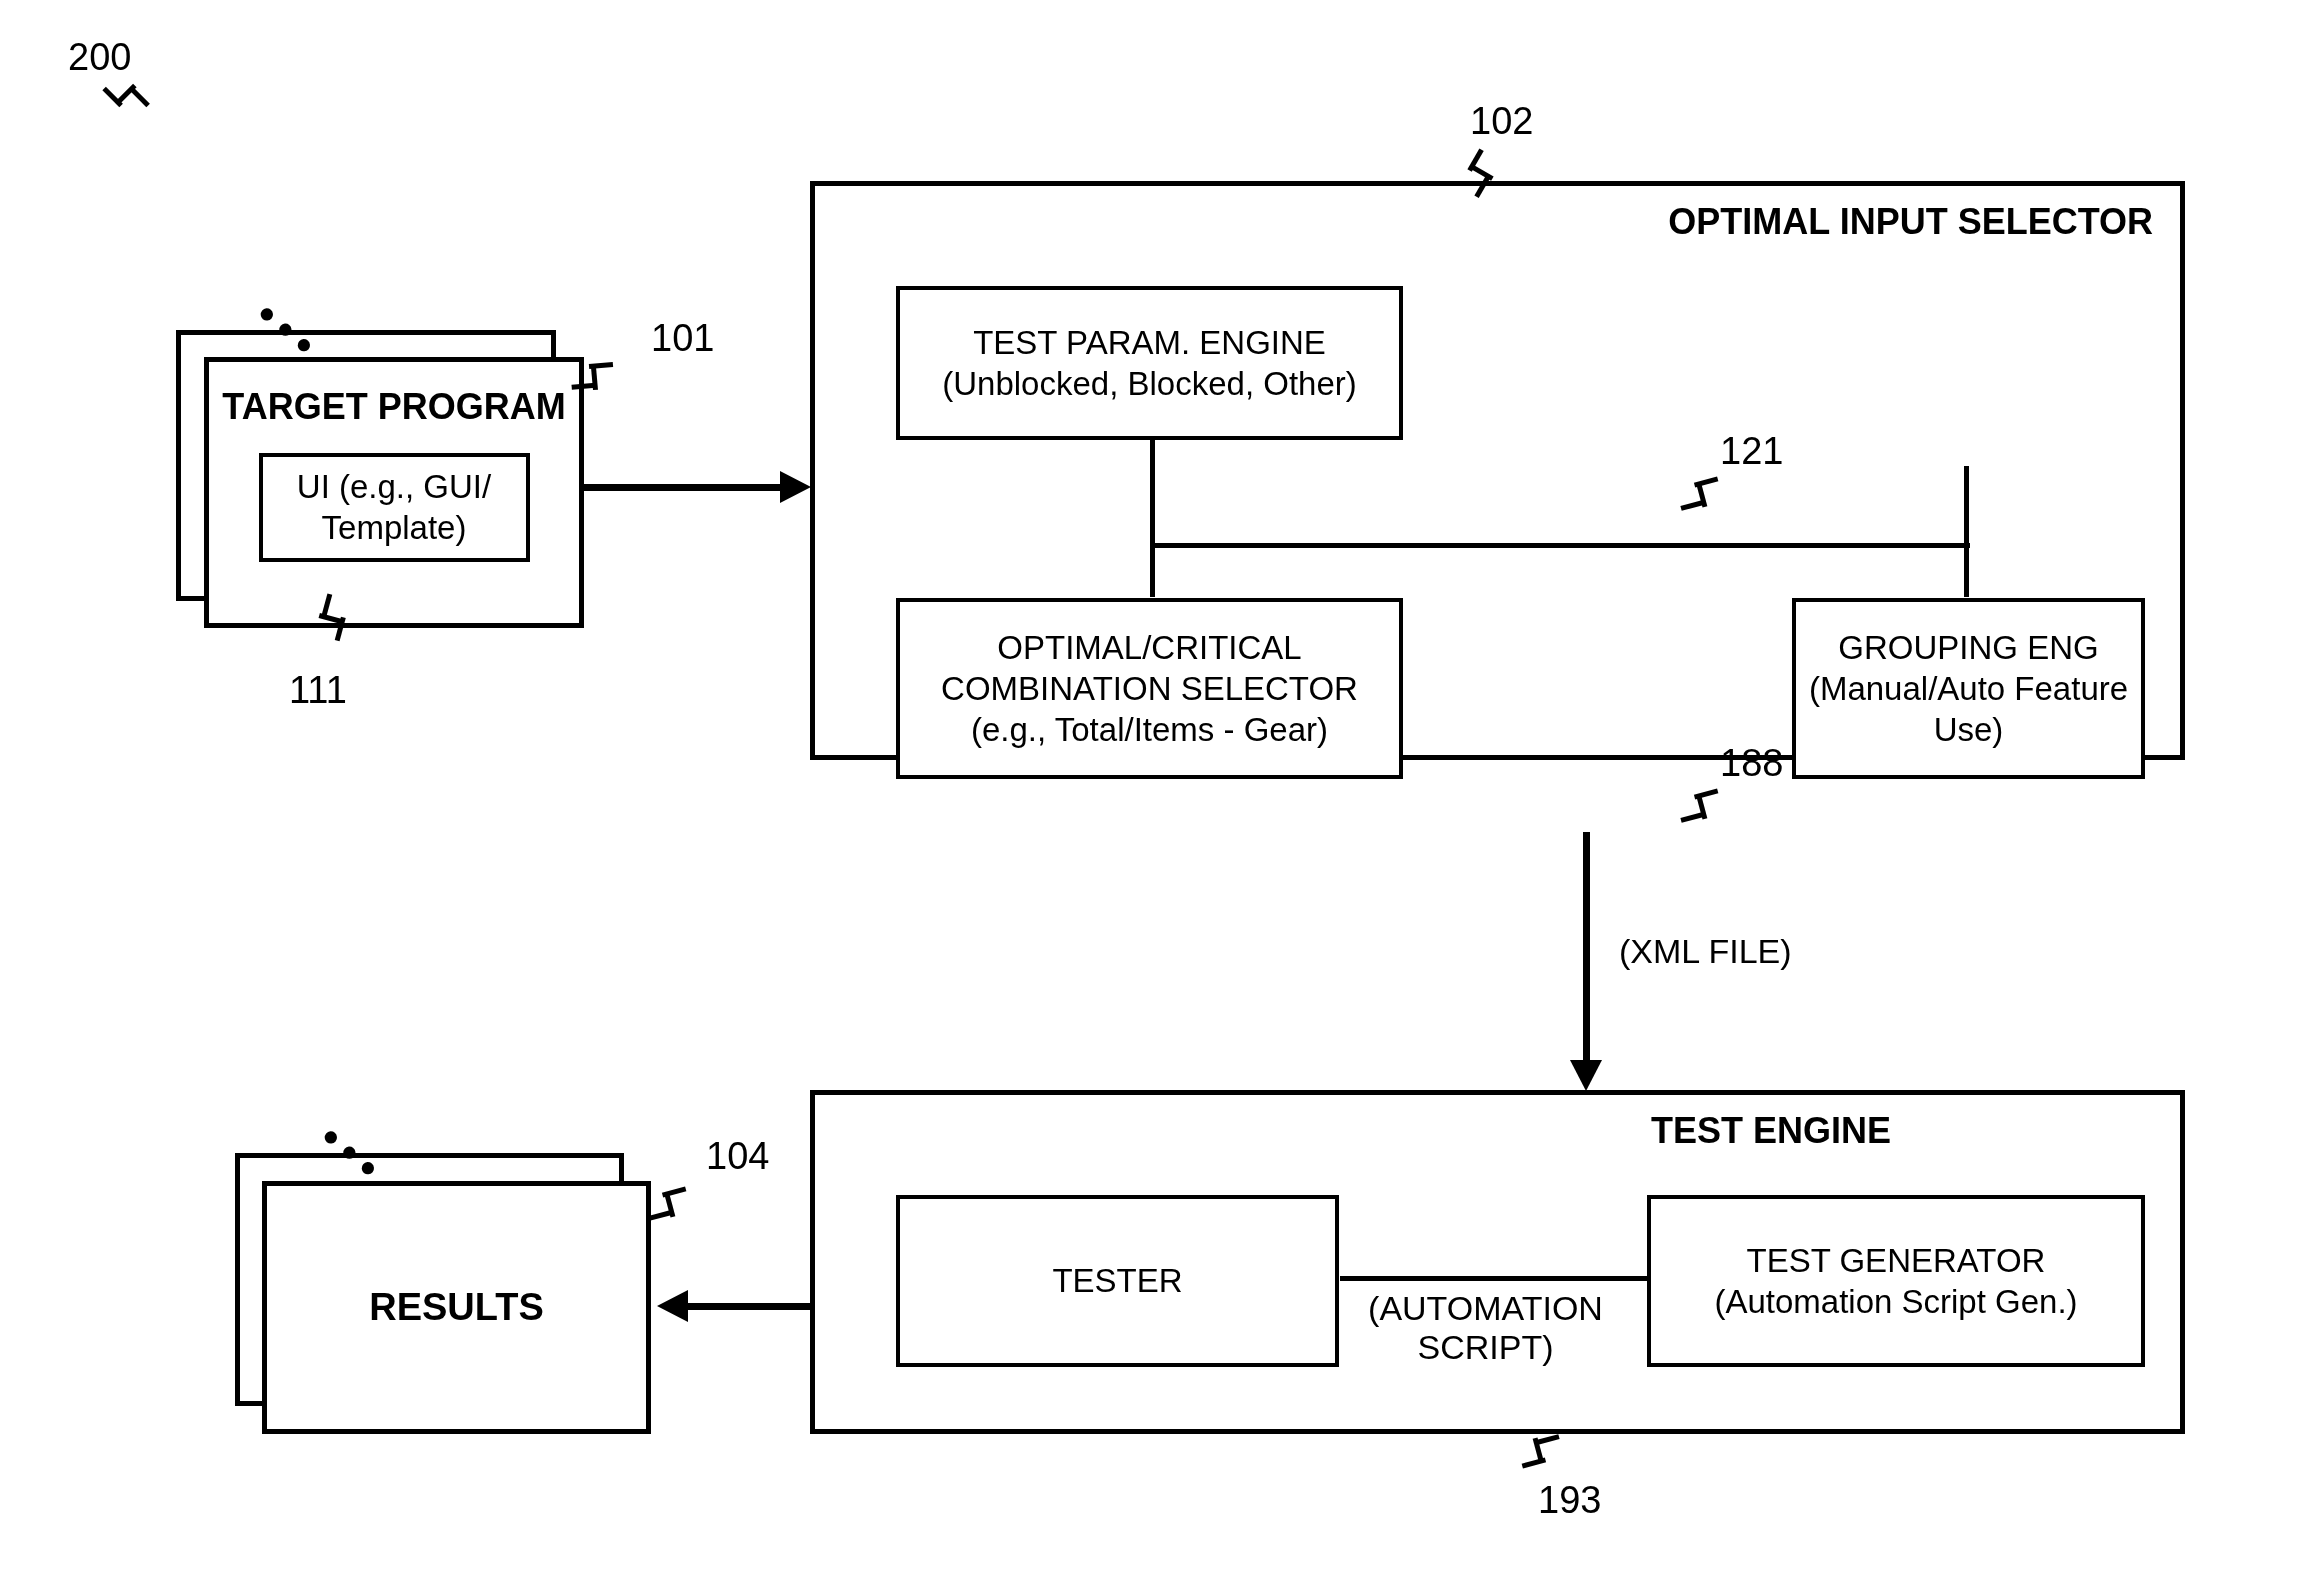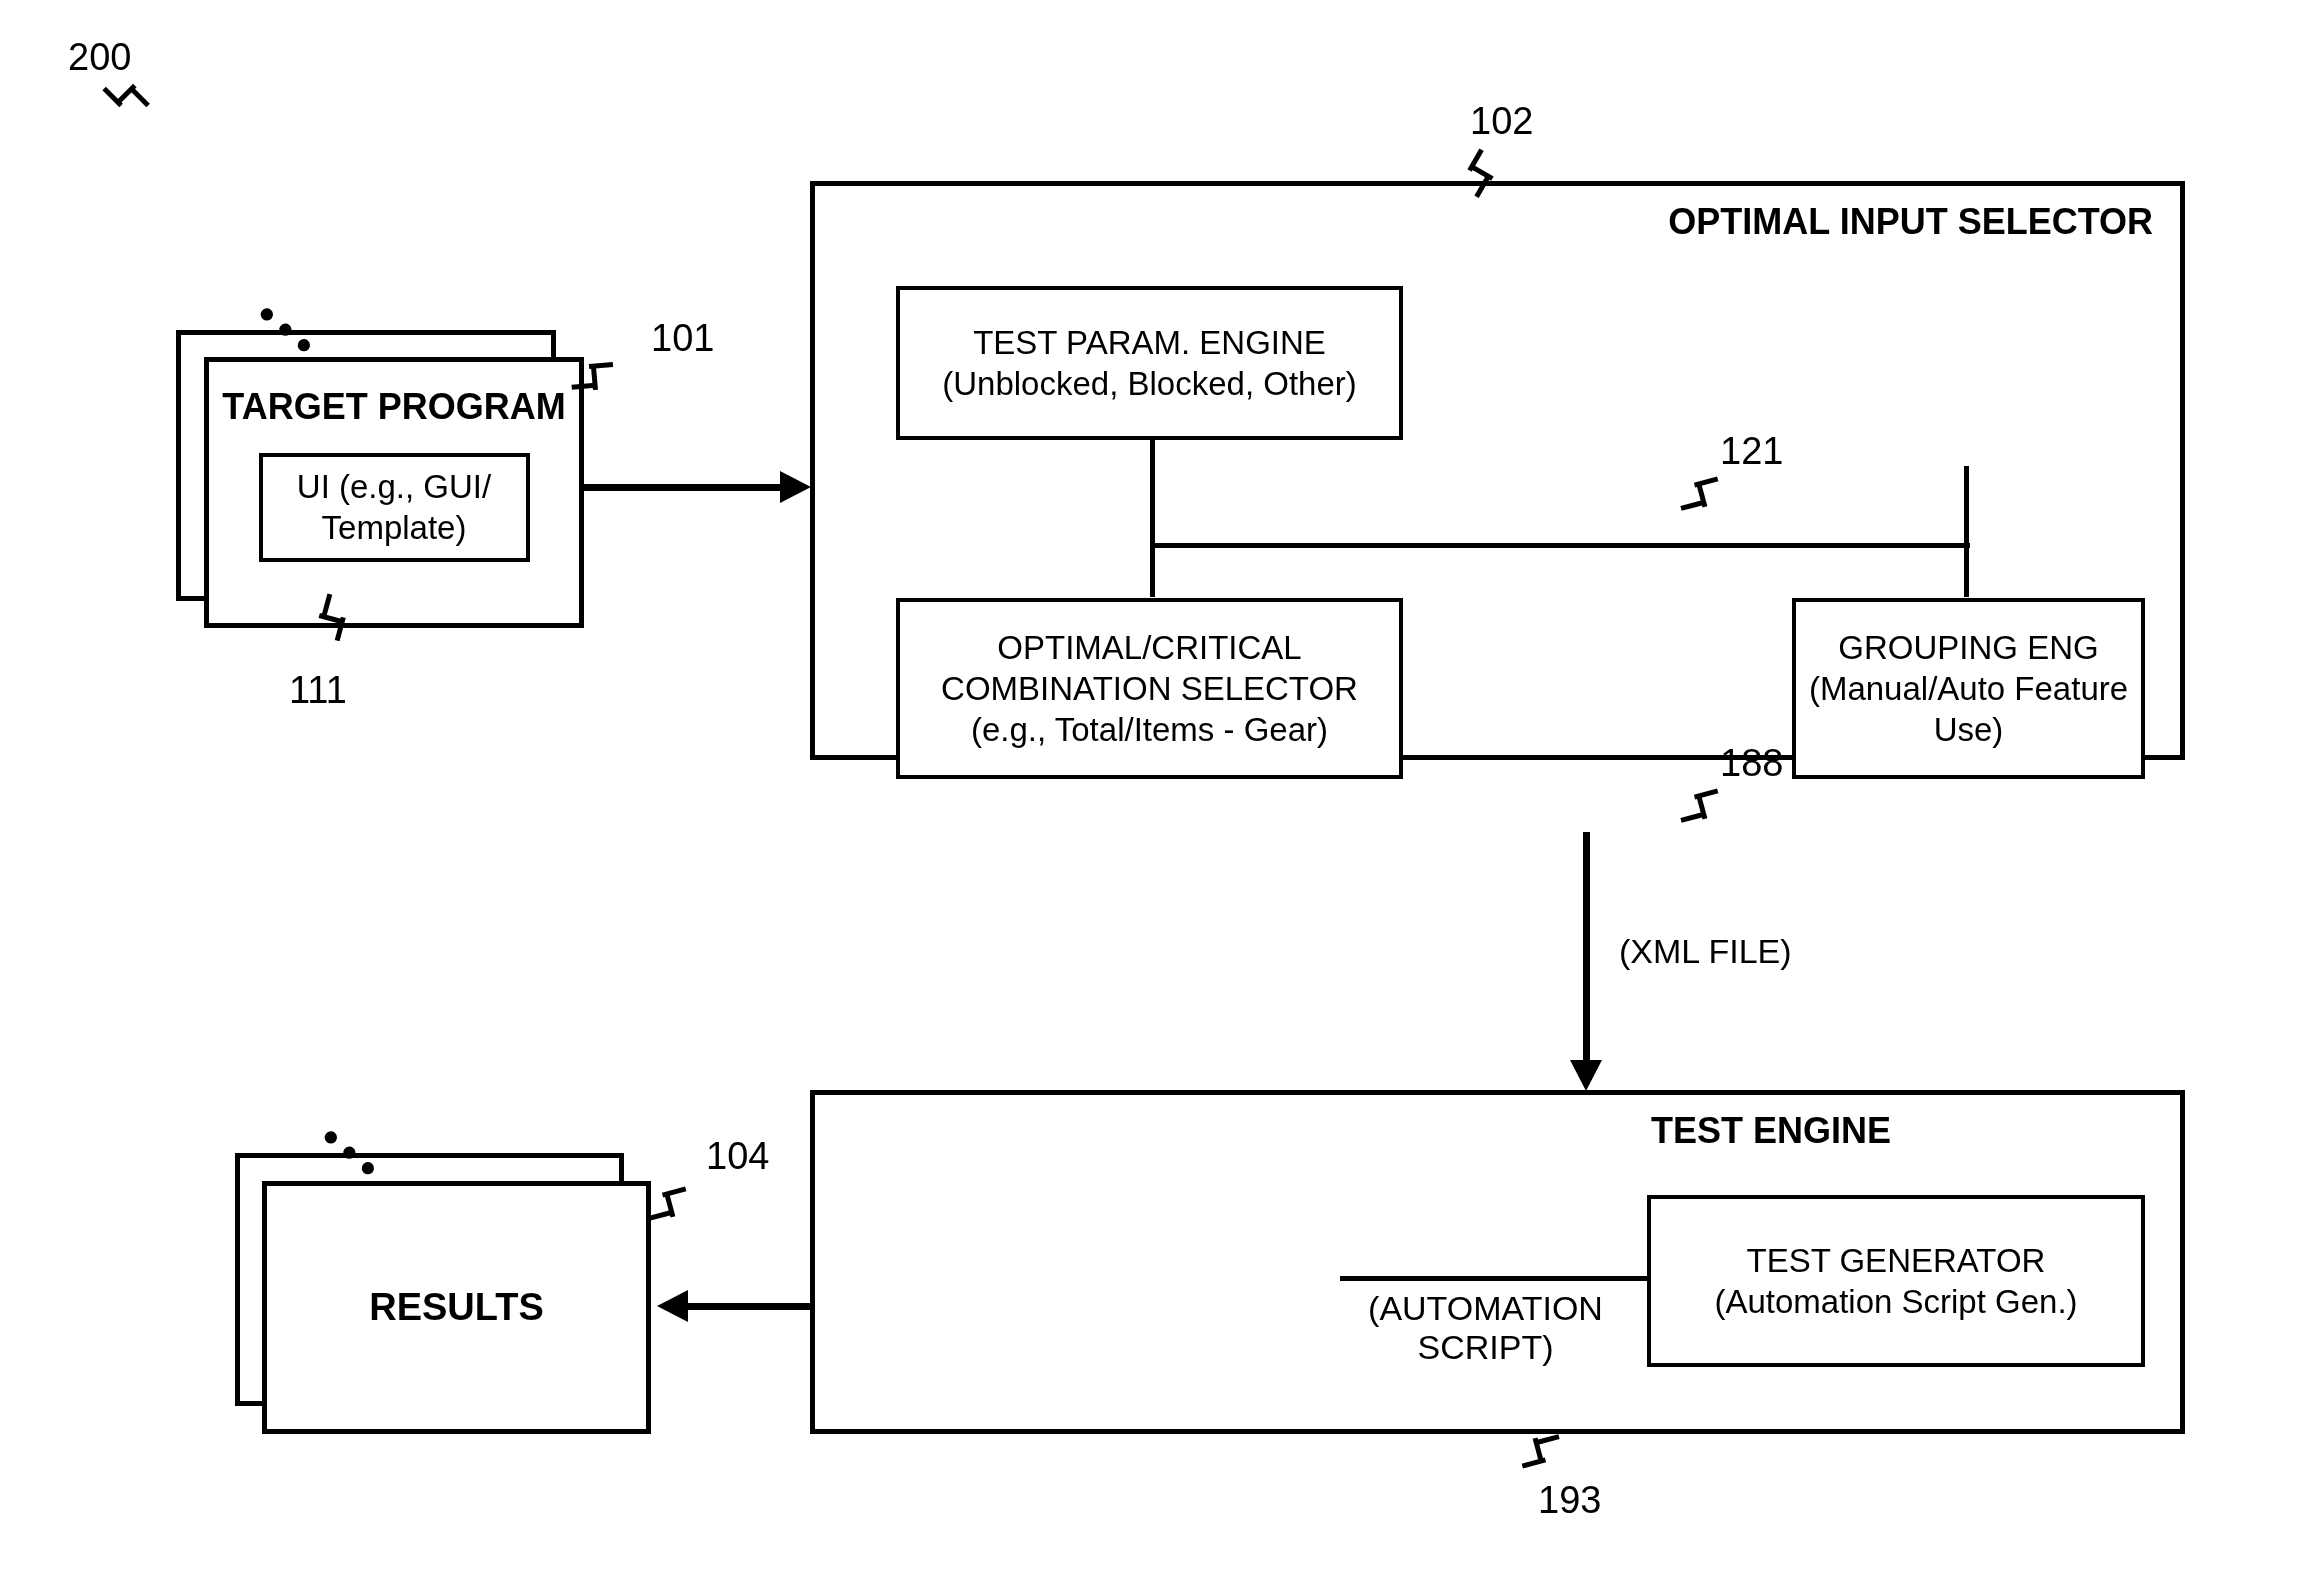--- a/index.html
+++ b/index.html
@@ -176,20 +176,23 @@
       <span></span>
     </div>
 
   <div class="line" style="left:1583px; top:832px; width:7.2px; height:231px;"></div>
   <div class="arrowhead-down" style="left:1570px; top:1060px;"></div>
   <div class="label" style="left:1619px; top:932px;">(XML FILE)</div>
 
   <div class="box" style="left:810px; top:1090px; width:1375px; height:344px; display:block; padding:0;">
     <div class="boxtext title" style="position:absolute; right:289px; top:12.7px; left:auto; font-size:36px;">TEST ENGINE</div>
 
+    <div class="box" style="left:81px; top:100px; width:443px; height:172px; border-width:4.5px;">
+      <div class="boxtext">TESTER</div>
+    </div>
 
     <div class="squiggle squiggle-down" style="left:1004px; top:1181px; transform:rotate(115deg);"></div>
 
     <div class="box" style="left:832px; top:100px; width:498px; height:172px; border-width:4.5px;">
       <div class="boxtext" style="white-space:pre-line;">TEST GENERATOR
 (Automation Script Gen.)</div>
     </div>
 
     <div class="squiggle squiggle-down" style="left:2090px; top:1181px; transform:rotate(60deg);"></div>
 

